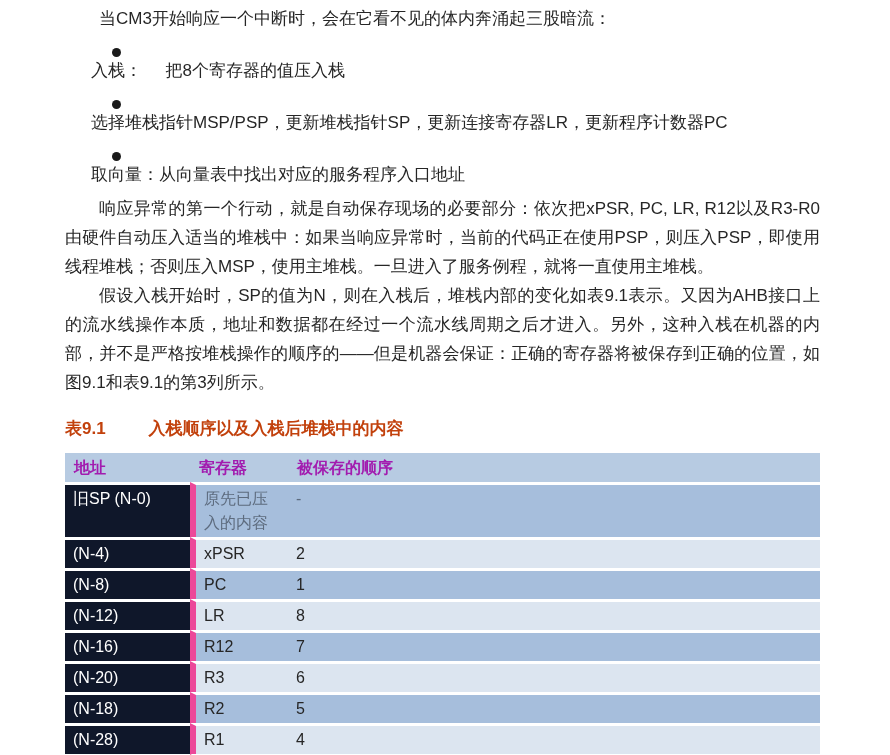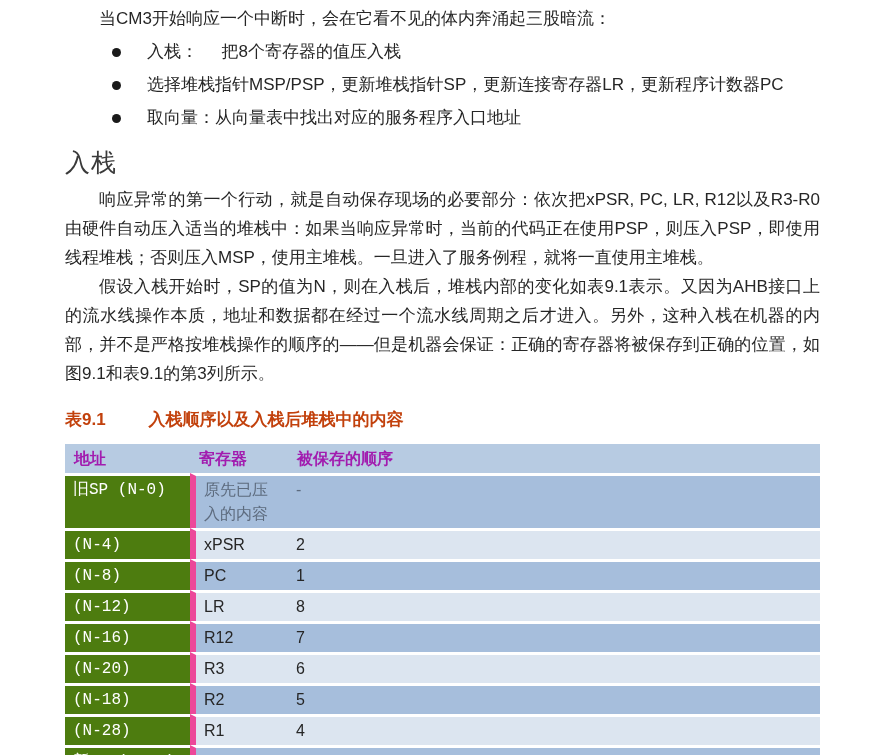--- a/index.html
+++ b/index.html
@@ -30,20 +30,21 @@
     list-style:none;
     margin:4px 0 0 0;
     padding:0;
   }
   .bullets li{
     display:flex;
     align-items:flex-start;
     font-size:17px;
     line-height:28px;
     margin:5px 0;
+    flex-direction:column;
   }
   .bullet-dot{
     flex:0 0 auto;
     width:9px;height:9px;
     border-radius:50%;
     background:#1a1a1a;
     margin:10px 0 0 47px;
   }
   .bullet-text{
     margin-left:26px;
@@ -86,24 +87,23 @@
     height:21px;
     line-height:21px;
   }
   table.stack-table td{
     padding:2px 8px;
     line-height:24px;
     vertical-align:top;
     border-top:3px solid #ffffff;
   }
   td.addr-cell{
-    background:#4d7c0f;
+    background:#0f172a;
     color:#ffffff;
     padding-left:11px;
-    font-family:Liberation Mono, monospace;
   }
   tr.row-light td.data-cell{background:#dce5f0;}
   tr.row-medium td.data-cell{background:#a6bedc;}
   td.reg-cell{border-left:6px solid #ec4899;}
   tr.muted td.data-cell{color:#5d6b7e;}
 </style>
 </head>
 <body>
 
 <div class="page">
@@ -118,21 +118,20 @@
     <li>
       <span class="bullet-dot"></span>
       <span class="bullet-text">选择堆栈指针MSP/PSP，更新堆栈指针SP，更新连接寄存器LR，更新程序计数器PC</span>
     </li>
     <li>
       <span class="bullet-dot"></span>
       <span class="bullet-text">取向量：从向量表中找出对应的服务程序入口地址</span>
     </li>
   </ul>
 
-  <h2 class="section-heading">入栈</h2>
 
   <p class="para">响应异常的第一个行动，就是自动保存现场的必要部分：依次把xPSR, PC, LR, R12以及R3-R0由硬件自动压入适当的堆栈中：如果当响应异常时，当前的代码正在使用PSP，则压入PSP，即使用线程堆栈；否则压入MSP，使用主堆栈。一旦进入了服务例程，就将一直使用主堆栈。</p>
   <p class="para">假设入栈开始时，SP的值为N，则在入栈后，堆栈内部的变化如表9.1表示。又因为AHB接口上的流水线操作本质，地址和数据都在经过一个流水线周期之后才进入。另外，这种入栈在机器的内部，并不是严格按堆栈操作的顺序的——但是机器会保证：正确的寄存器将被保存到正确的位置，如图9.1和表9.1的第3列所示。</p>
 
   <p class="table-caption">
     <span class="cap-label">表9.1</span>
     <span class="cap-title">入栈顺序以及入栈后堆栈中的内容</span>
   </p>
 
   <table class="stack-table">

